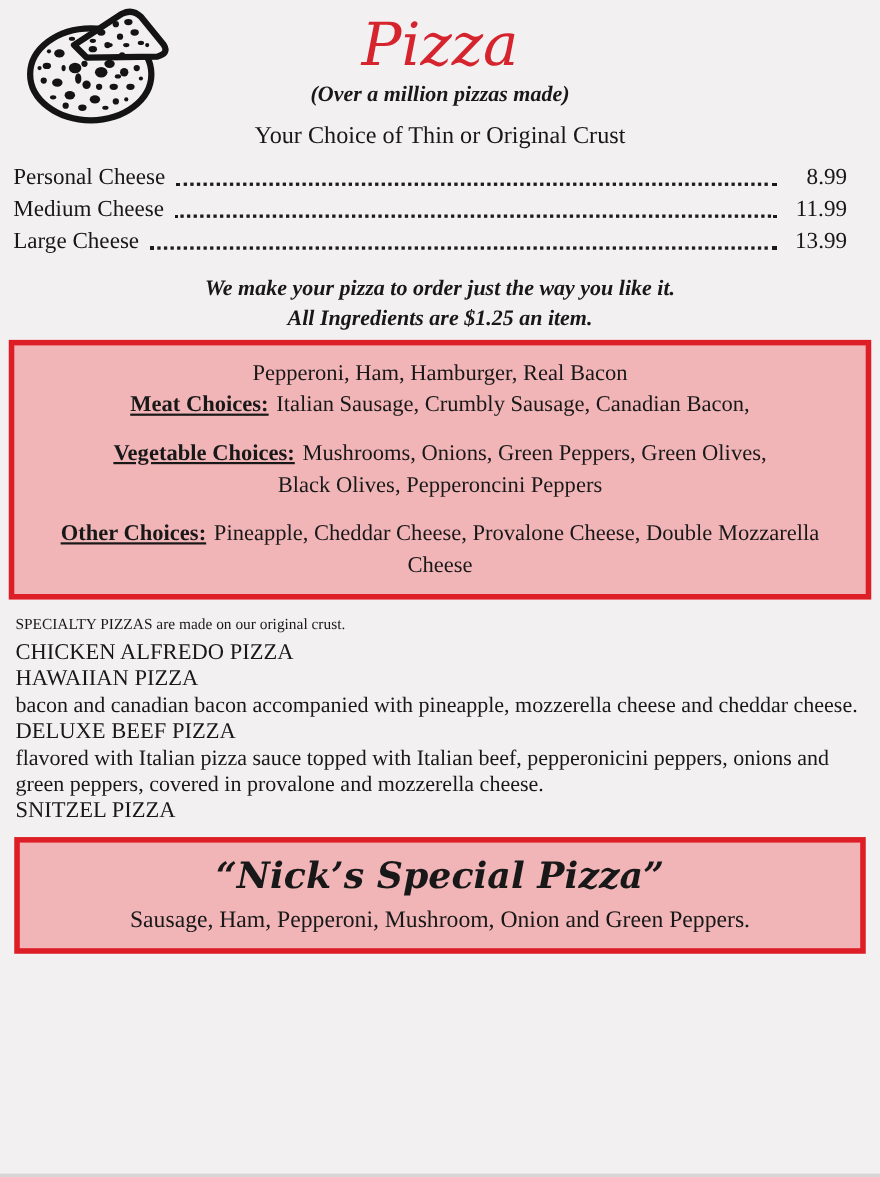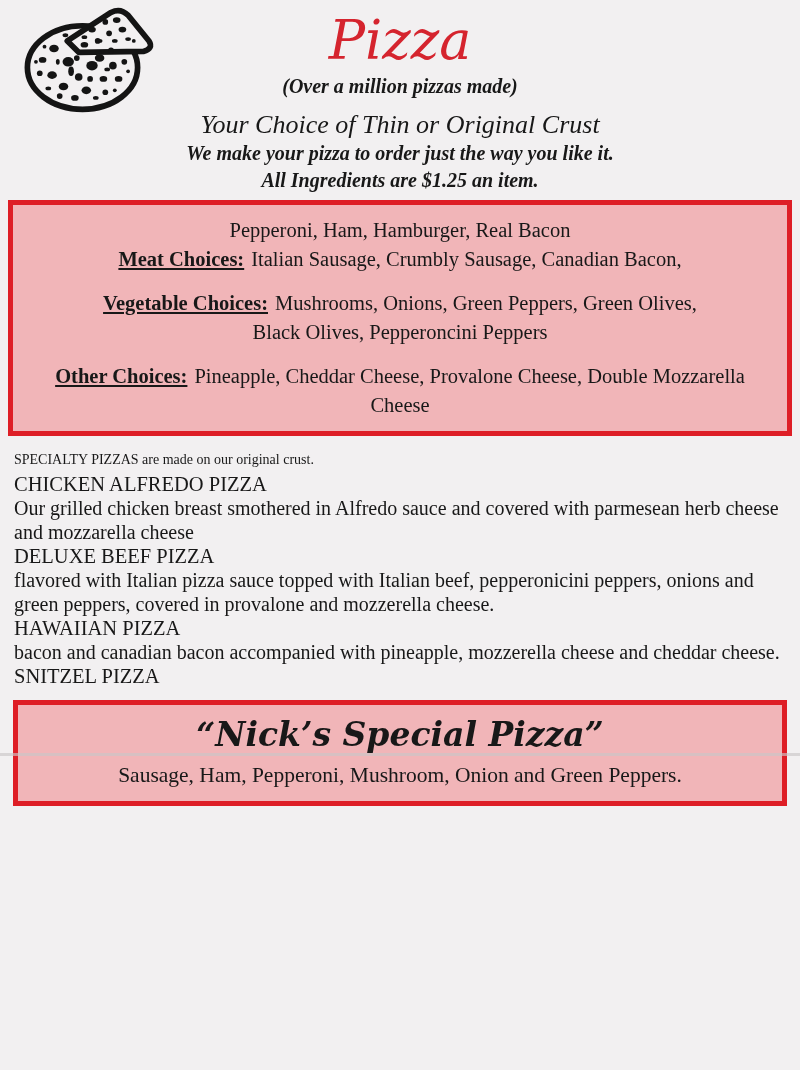--- a/index.html
+++ b/index.html
@@ -4,53 +4,53 @@
 <style>
   * { box-sizing: border-box; }
   html, body { margin: 0; padding: 0; }
   body {
     width: 800px; height: 1070px;
     background: var(--paper, #f2f0f1);
     color: var(--ink, #181818);
     font-family: "Liberation Serif", serif;
     position: relative; overflow: hidden;
   }
-  .page { width: 800px; height: 756px; position: relative; }
+  .page { width: 800px; height: 1070px; position: relative; }
 
   
   .header { position: relative; padding-top: 10px; }
   .logo { position: absolute; left: 16px; top: 2px; width: 152px; height: 114px; }
   .title {
     margin: 0; text-align: center;
     font-family: "DejaVu Serif", serif; font-style: italic; font-weight: normal;
     font-size: 54px; line-height: 62px;
     color: var(--accent-red, #d5242e);
   }
   .subtitle {
     text-align: center; font-weight: bold; font-style: italic;
     font-size: 20px; line-height: 24px; margin-top: 2px;
   }
   .intro {
     margin: 8px 12px 0 12px; font-size: 20px; line-height: 23px;
     text-align: justify; text-indent: 26px; word-spacing: 2px;
   }
-  .crust { text-align: center; font-size: 26px; margin-top: 12px; font-style: italic; }
+  .crust { text-align: center; font-size: 22px; margin-top: 12px; }
 
   
   .price-list { margin: 10px 30px 0 12px; }
   .price-row { display: flex; align-items: baseline; font-size: 21px; line-height: 29px; }
   .dots {
     flex: 1; margin: 0 10px 6px 10px;
     border-bottom: 3px dotted #1b1b1b;
     align-self: flex-end;
   }
   .price-val { min-width: 54px; text-align: right; }
 
   
-  .notes { margin-top: 0; font-family: Liberation Serif, serif; }
+  .notes { margin-top: 16px; font-family: Liberation Serif, serif; }
   .note { text-align: center; font-weight: bold; font-style: italic; font-size: 20px; line-height: 27px; }
 
   
   .choices-box {
     margin: 6px 8px 0 8px;
     border: 5px solid var(--border-red, #de1e26);
     background: var(--box-pink, #f1b5b8);
     padding: 11px 10px; text-align: center; font-size: 20.5px;
   }
   .choice-line { line-height: 29px; }
@@ -135,20 +135,37 @@
           <ellipse cx="104" cy="40" rx="3" ry="2"></ellipse>
       </g>
     </svg>
     <h1 class="title">Pizza</h1>
     <div class="subtitle">(Over a million pizzas made)</div>
   </header>
 
 
   <div class="crust">Your Choice of Thin or Original Crust</div>
 
+  <div class="price-list">
+    <div class="price-row">
+      <span class="price-name">Personal Cheese</span>
+      <span class="dots"></span>
+      <span class="price-val">8.99</span>
+    </div>
+    <div class="price-row">
+      <span class="price-name">Medium Cheese</span>
+      <span class="dots"></span>
+      <span class="price-val">11.99</span>
+    </div>
+    <div class="price-row">
+      <span class="price-name">Large Cheese</span>
+      <span class="dots"></span>
+      <span class="price-val">13.99</span>
+    </div>
+  </div>
 
   <div class="notes">
     <div class="note">We make your pizza to order just the way you like it.</div>
     <div class="note">All Ingredients are $1.25 an item.</div>
   </div>
 
   <section class="choices-box">
     <div class="choice-group">
       <div class="choice-line">Pepperoni, Ham, Hamburger, Real Bacon</div>
       <div class="choice-line">
@@ -165,29 +182,28 @@
       <div class="choice-line">
         <span class="choice-label">Other Choices:</span><span>Pineapple, Cheddar Cheese, Provalone Cheese, Double Mozzarella Cheese</span>
       </div>
     </div>
   </section>
 
   <section class="specialty">
     <div class="specialty-header">SPECIALTY PIZZAS are made on our original crust.</div>
     <div class="item">
       <div class="item-name">CHICKEN ALFREDO PIZZA</div>
-      <div class="item-desc">Our grilled chicken breast smothered in Alfredo sauce and covered with parmesean herb cheese and mozzarella cheese</div>
+    </div>
+    <div class="item">
+      <div class="item-name">HAWAIIAN PIZZA</div>
+      <div class="item-desc">bacon and canadian bacon accompanied with pineapple, mozzerella cheese and cheddar cheese.</div>
     </div>
     <div class="item">
       <div class="item-name">DELUXE BEEF PIZZA</div>
       <div class="item-desc">flavored with Italian pizza sauce topped with Italian beef, pepperonicini peppers, onions and green peppers, covered in provalone and mozzerella cheese.</div>
-    </div>
-    <div class="item">
-      <div class="item-name">HAWAIIAN PIZZA</div>
-      <div class="item-desc">bacon and canadian bacon accompanied with pineapple, mozzerella cheese and cheddar cheese.</div>
     </div>
     <div class="item">
       <div class="item-name">SNITZEL PIZZA</div>
     </div>
   </section>
 
   <section class="nicks-box">
     <div class="nicks-title">“Nick’s Special Pizza”</div>
     <div class="nicks-toppings">Sausage, Ham, Pepperoni, Mushroom, Onion and Green Peppers.</div>
   </section>

